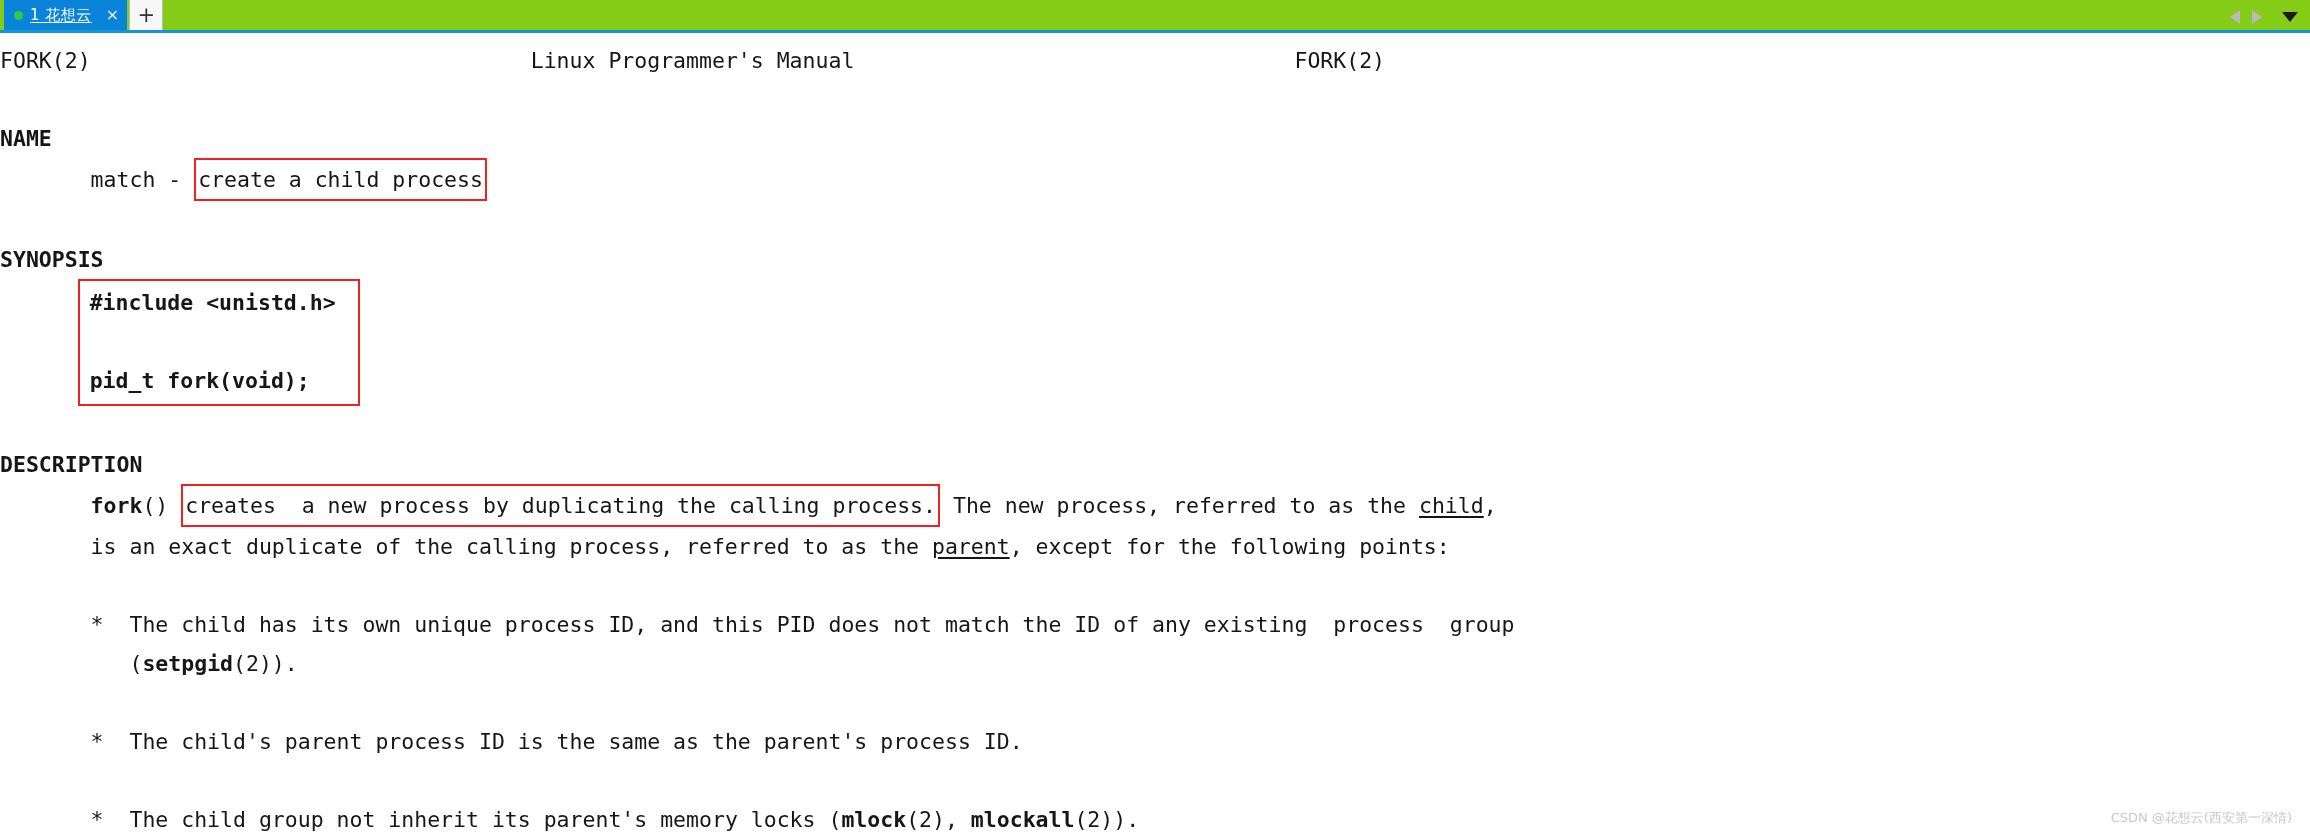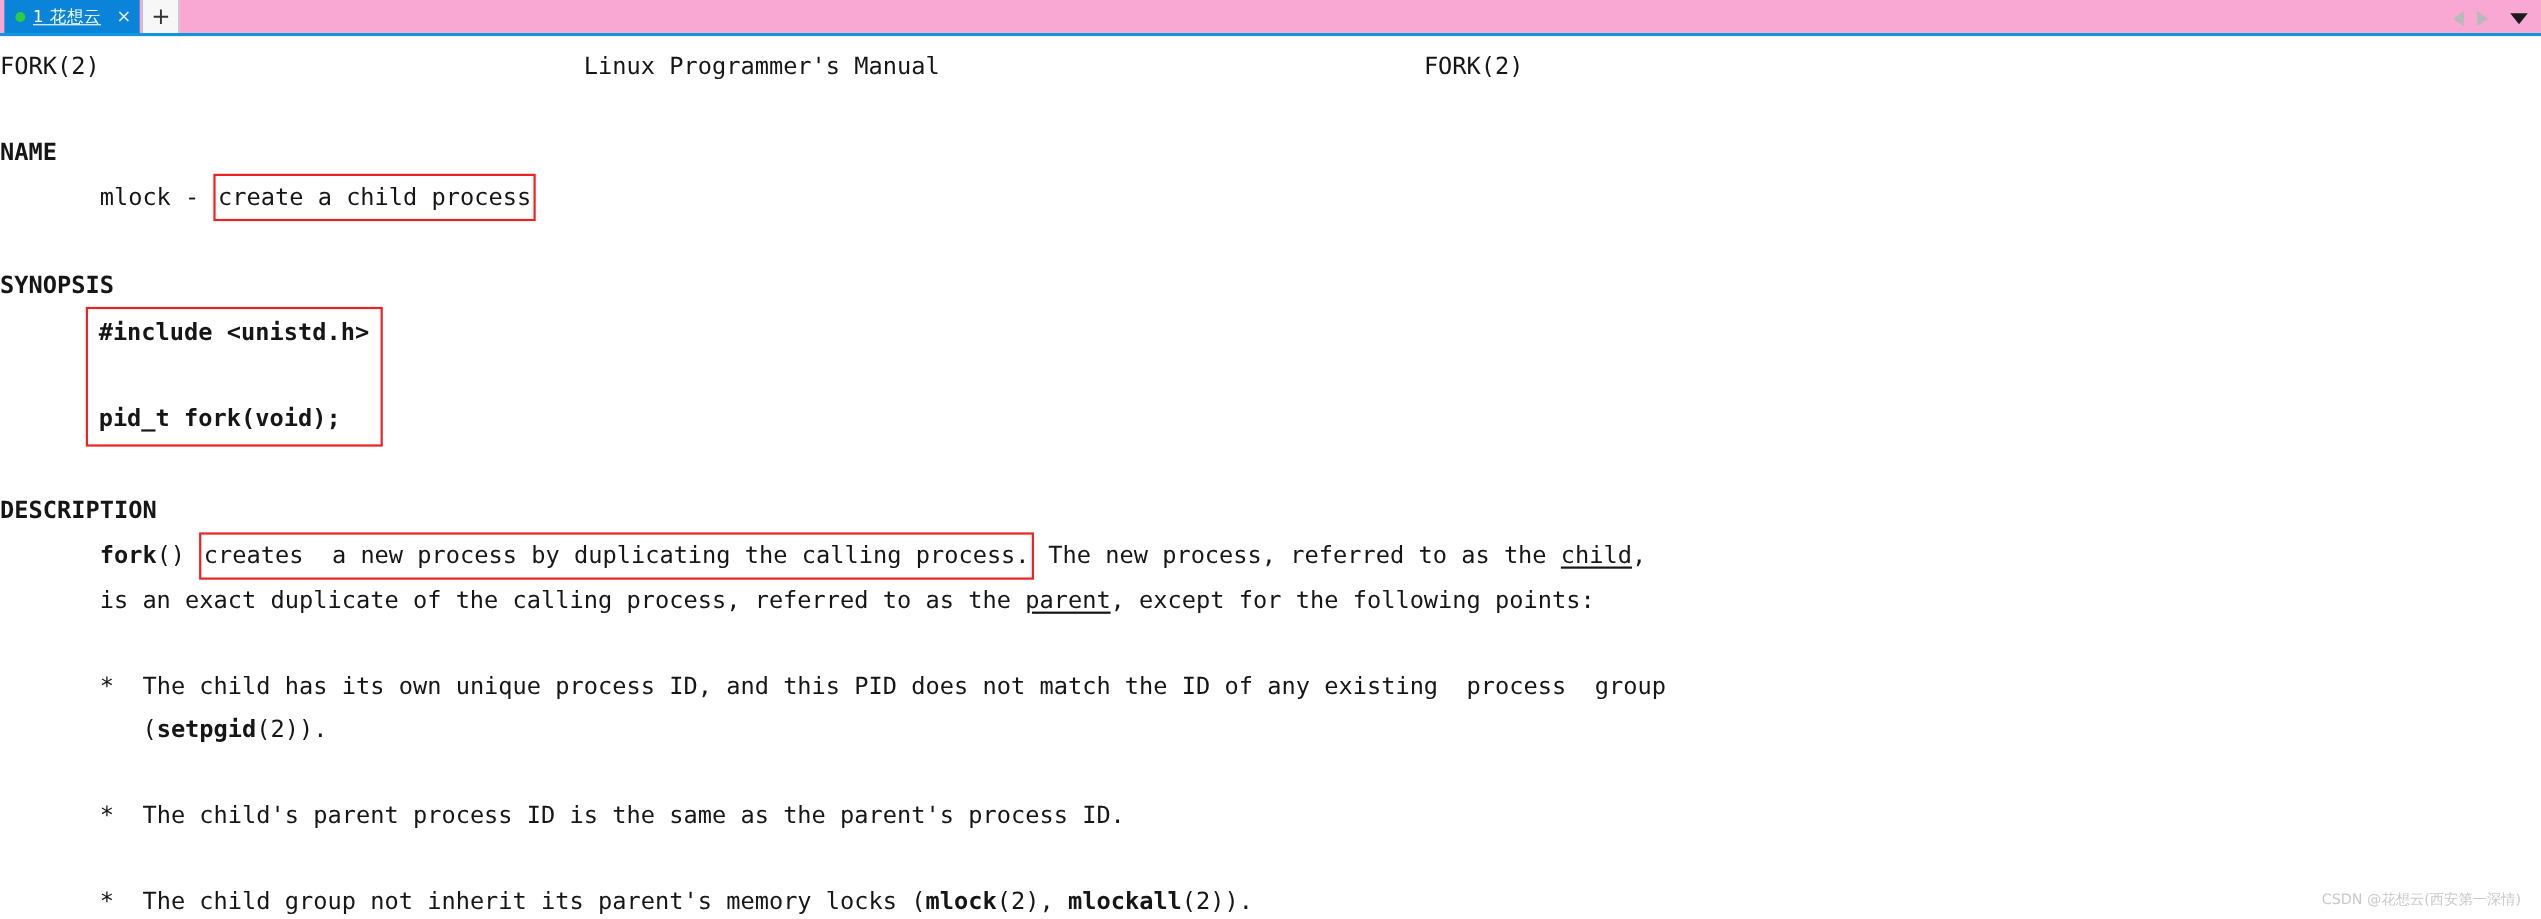--- a/index.html
+++ b/index.html
@@ -12,21 +12,21 @@
     width: 2310px;
     height: 835px;
     overflow: hidden;
     font-family: "DejaVu Sans Mono", "Liberation Mono", monospace;
   }
 
   
   #tabbar {
     position: relative;
     height: 33px;
-    background: #f9a8d4;
+    background: #84cc16;
     border-bottom: 3px solid #1296db;
     display: flex;
     align-items: flex-end;
     box-sizing: border-box;
   }
   .tab {
     height: 30px;
     background: #0a84d8;
     color: #ffffff;
     display: flex;
@@ -117,21 +117,21 @@
   .box {
     border: 2.5px solid #ee2222;
     padding: 0 2px;
     display: inline-block;
     box-sizing: border-box;
   }
   .boxblock {
     border: 2.5px solid #ee2222;
     box-sizing: border-box;
     display: inline-block;
-    padding: 2px 10px 4px 10px;
+    padding: 2px 22px 4px 10px;
   }
 
   
   #watermark {
     position: absolute;
     right: 18px;
     bottom: 8px;
     color: #c9c9c9;
     font-family: "DejaVu Sans", "Liberation Sans", sans-serif;
     font-size: 13px;
@@ -154,21 +154,21 @@
     <span class="tri tri-left"></span>
     <span class="tri tri-right"></span>
     <span class="tri tri-down"></span>
   </div>
 </div>
 
 <div id="page">
 <pre class="man"><span>FORK(2)</span>                                  <span>Linux Programmer's Manual</span>                                  <span>FORK(2)</span>
 
 <b>NAME</b>
-       <span>mlock - </span><span class="box">create a child process</span>
+       <span>match - </span><span class="box">create a child process</span>
 
 <b>SYNOPSIS</b>
       <span class="boxblock"><b>#include &lt;unistd.h&gt;</b>
 
 <b>pid_t fork(void);</b></span>
 
 <b>DESCRIPTION</b>
        <b>fork</b><span>()</span> <span class="box">creates  a new process by duplicating the calling process.</span> <span>The new process, referred to as the </span><u>child</u><span>,</span>
        <span>is an exact duplicate of the calling process, referred to as the </span><u>parent</u><span>, except for the following points:</span>
 

